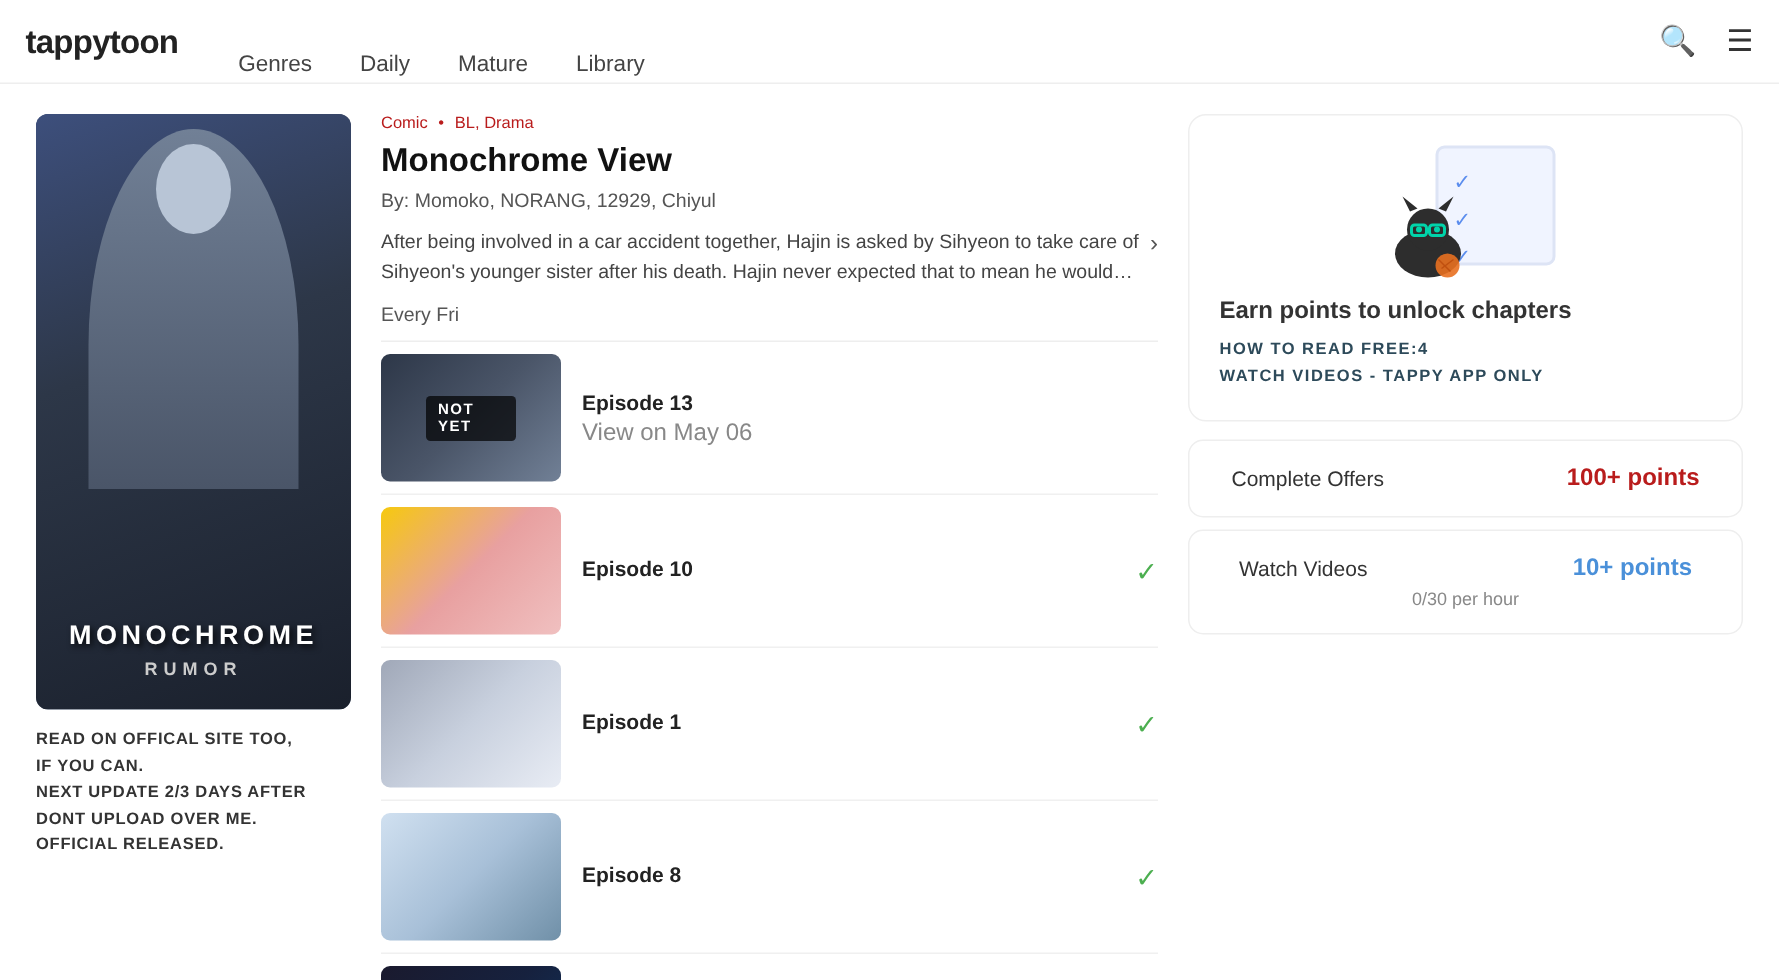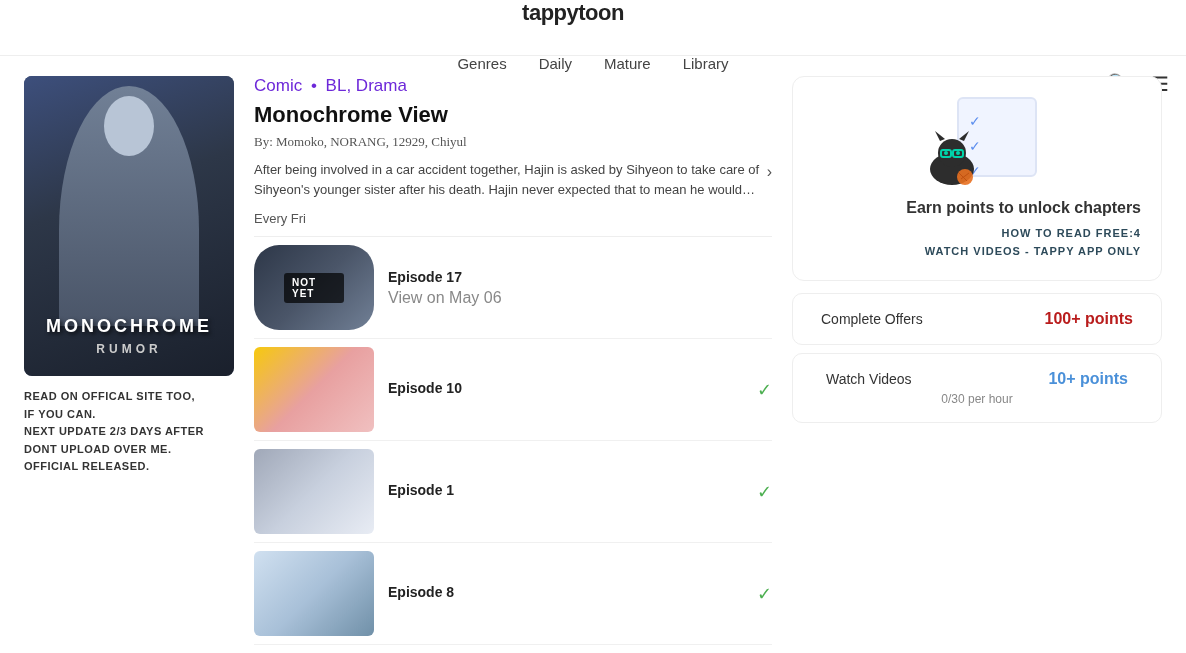--- a/index.html
+++ b/index.html
@@ -5,42 +5,41 @@
     * { margin: 0; padding: 0; box-sizing: border-box; }
     body { font-family: -apple-system, BlinkMacSystemFont, 'Segoe UI', sans-serif; background: #fff; width: 1186px; min-height: 653px; overflow-x: hidden; }
 
     
     .header {
       display: flex;
       align-items: center;
       padding: 0 17px;
       height: 56px;
       border-bottom: 1px solid #eee;
-      flex-direction: column;
     }
     .logo {
       font-size: 22px;
       font-weight: 800;
       color: #222;
       margin-right: 40px;
       letter-spacing: -0.5px;
     }
     .nav { display: flex; gap: 32px; }
     .nav-item { font-size: 15px; color: #444; cursor: pointer; font-weight: 500; margin-top: 29px; }
     .header-right { margin-left: auto; display: flex; gap: 20px; align-items: center; }
     .header-icon { cursor: pointer; font-size: 20px; color: #333; }
 
     
     .main { display: flex; padding: 20px 24px; gap: 20px; }
 
     
     .cover-section { flex: 0 0 210px; }
     .cover-img {
       width: 210px;
-      height: 300px;
+      height: 397px;
       background: linear-gradient(135deg, #2c3e6b 0%, #4a5568 30%, #718096 60%, #a0aec0 100%);
       border-radius: 8px;
       position: relative;
       overflow: hidden;
       display: flex;
       flex-direction: column;
       align-items: center;
       justify-content: flex-end;
       padding-bottom: 20px;
     }
@@ -103,24 +102,24 @@
       font-size: 11px;
       font-weight: 700;
       color: #333;
       text-transform: uppercase;
       letter-spacing: 0.5px;
       line-height: 1.6;
     }
 
     
     .middle-section { flex: 1; min-width: 0; }
-    .comic-tags { font-size: 17px; color: #6d28d9; margin-bottom: 6px; }
+    .comic-tags { font-size: 11px; color: #b91c1c; margin-bottom: 6px; }
     .comic-tags .dot { margin: 0 4px; }
     .comic-title { font-size: 22px; font-weight: 700; color: #111; margin-bottom: 6px; }
-    .comic-by { font-size: 13px; color: #555; margin-bottom: 10px; font-family: Liberation Serif, serif; }
+    .comic-by { font-size: 13px; color: #555; margin-bottom: 10px; }
     .comic-desc { font-size: 13px; color: #444; line-height: 1.5; margin-bottom: 12px; display: flex; align-items: flex-start; gap: 4px; }
     .desc-text { flex: 1; overflow: hidden; display: -webkit-box; -webkit-line-clamp: 2; -webkit-box-orient: vertical; }
     .desc-more { color: #555; cursor: pointer; flex-shrink: 0; font-size: 16px; }
     .schedule { font-size: 13px; color: #555; margin-bottom: 10px; font-weight: 500; }
 
     
     .episode-list { display: flex; flex-direction: column; gap: 0; border-top: 1px solid #eee; }
     .episode-row {
       display: flex;
       align-items: center;
@@ -130,21 +129,21 @@
       cursor: pointer;
     }
     .episode-thumb {
       width: 120px;
       height: 85px;
       border-radius: 6px;
       overflow: hidden;
       flex-shrink: 0;
       position: relative;
     }
-    .thumb-11 { background: linear-gradient(135deg, #2d3748, #4a5568, #718096); border-radius: 25px; }
+    .thumb-11 { background: linear-gradient(135deg, #2d3748, #4a5568, #718096); }
     .thumb-10 { background: linear-gradient(135deg, #f6c90e, #e8a0a0, #f0c0c0); }
     .thumb-9 { background: linear-gradient(135deg, #a0a8b8, #c8d0de, #e8ecf4); }
     .thumb-8 { background: linear-gradient(135deg, #d0e0f0, #a8c0d8, #7090a8); }
     .thumb-7 { background: linear-gradient(135deg, #1a1a2e, #16213e, #0f3460); }
     .not-yet-badge {
       position: absolute;
       top: 50%;
       left: 50%;
       transform: translate(-50%, -50%);
       background: rgba(0,0,0,0.7);
@@ -160,21 +159,21 @@
     .episode-date { font-size: 16px; color: #888; }
     .check-icon { color: #4CAF50; font-size: 18px; }
 
     
     .right-section { flex: 0 0 370px; }
     .earn-card {
       background: #fff;
       border: 1px solid #eee;
       border-radius: 12px;
       padding: 20px;
-      text-align: right;
+      text-align: left;
       margin-bottom: 12px;
     }
     .cat-icon {
       width: 120px;
       height: 90px;
       margin: 0 auto 12px;
       position: relative;
     }
     .checklist-bg {
       position: absolute;
@@ -289,21 +288,21 @@
     </div>
     <div class="schedule">Every Fri</div>
 
     <div class="episode-list">
 
       <div class="episode-row">
         <div class="episode-thumb thumb-11">
           <div class="not-yet-badge">NOT YET</div>
         </div>
         <div class="episode-info">
-          <div class="episode-num">Episode 17</div>
+          <div class="episode-num">Episode 13</div>
           <div class="episode-date">View on May 06</div>
         </div>
       </div>
 
       <div class="episode-row">
         <div class="episode-thumb thumb-10"></div>
         <div class="episode-info">
           <div class="episode-num">Episode 10</div>
         </div>
         <span class="check-icon">✓</span>

